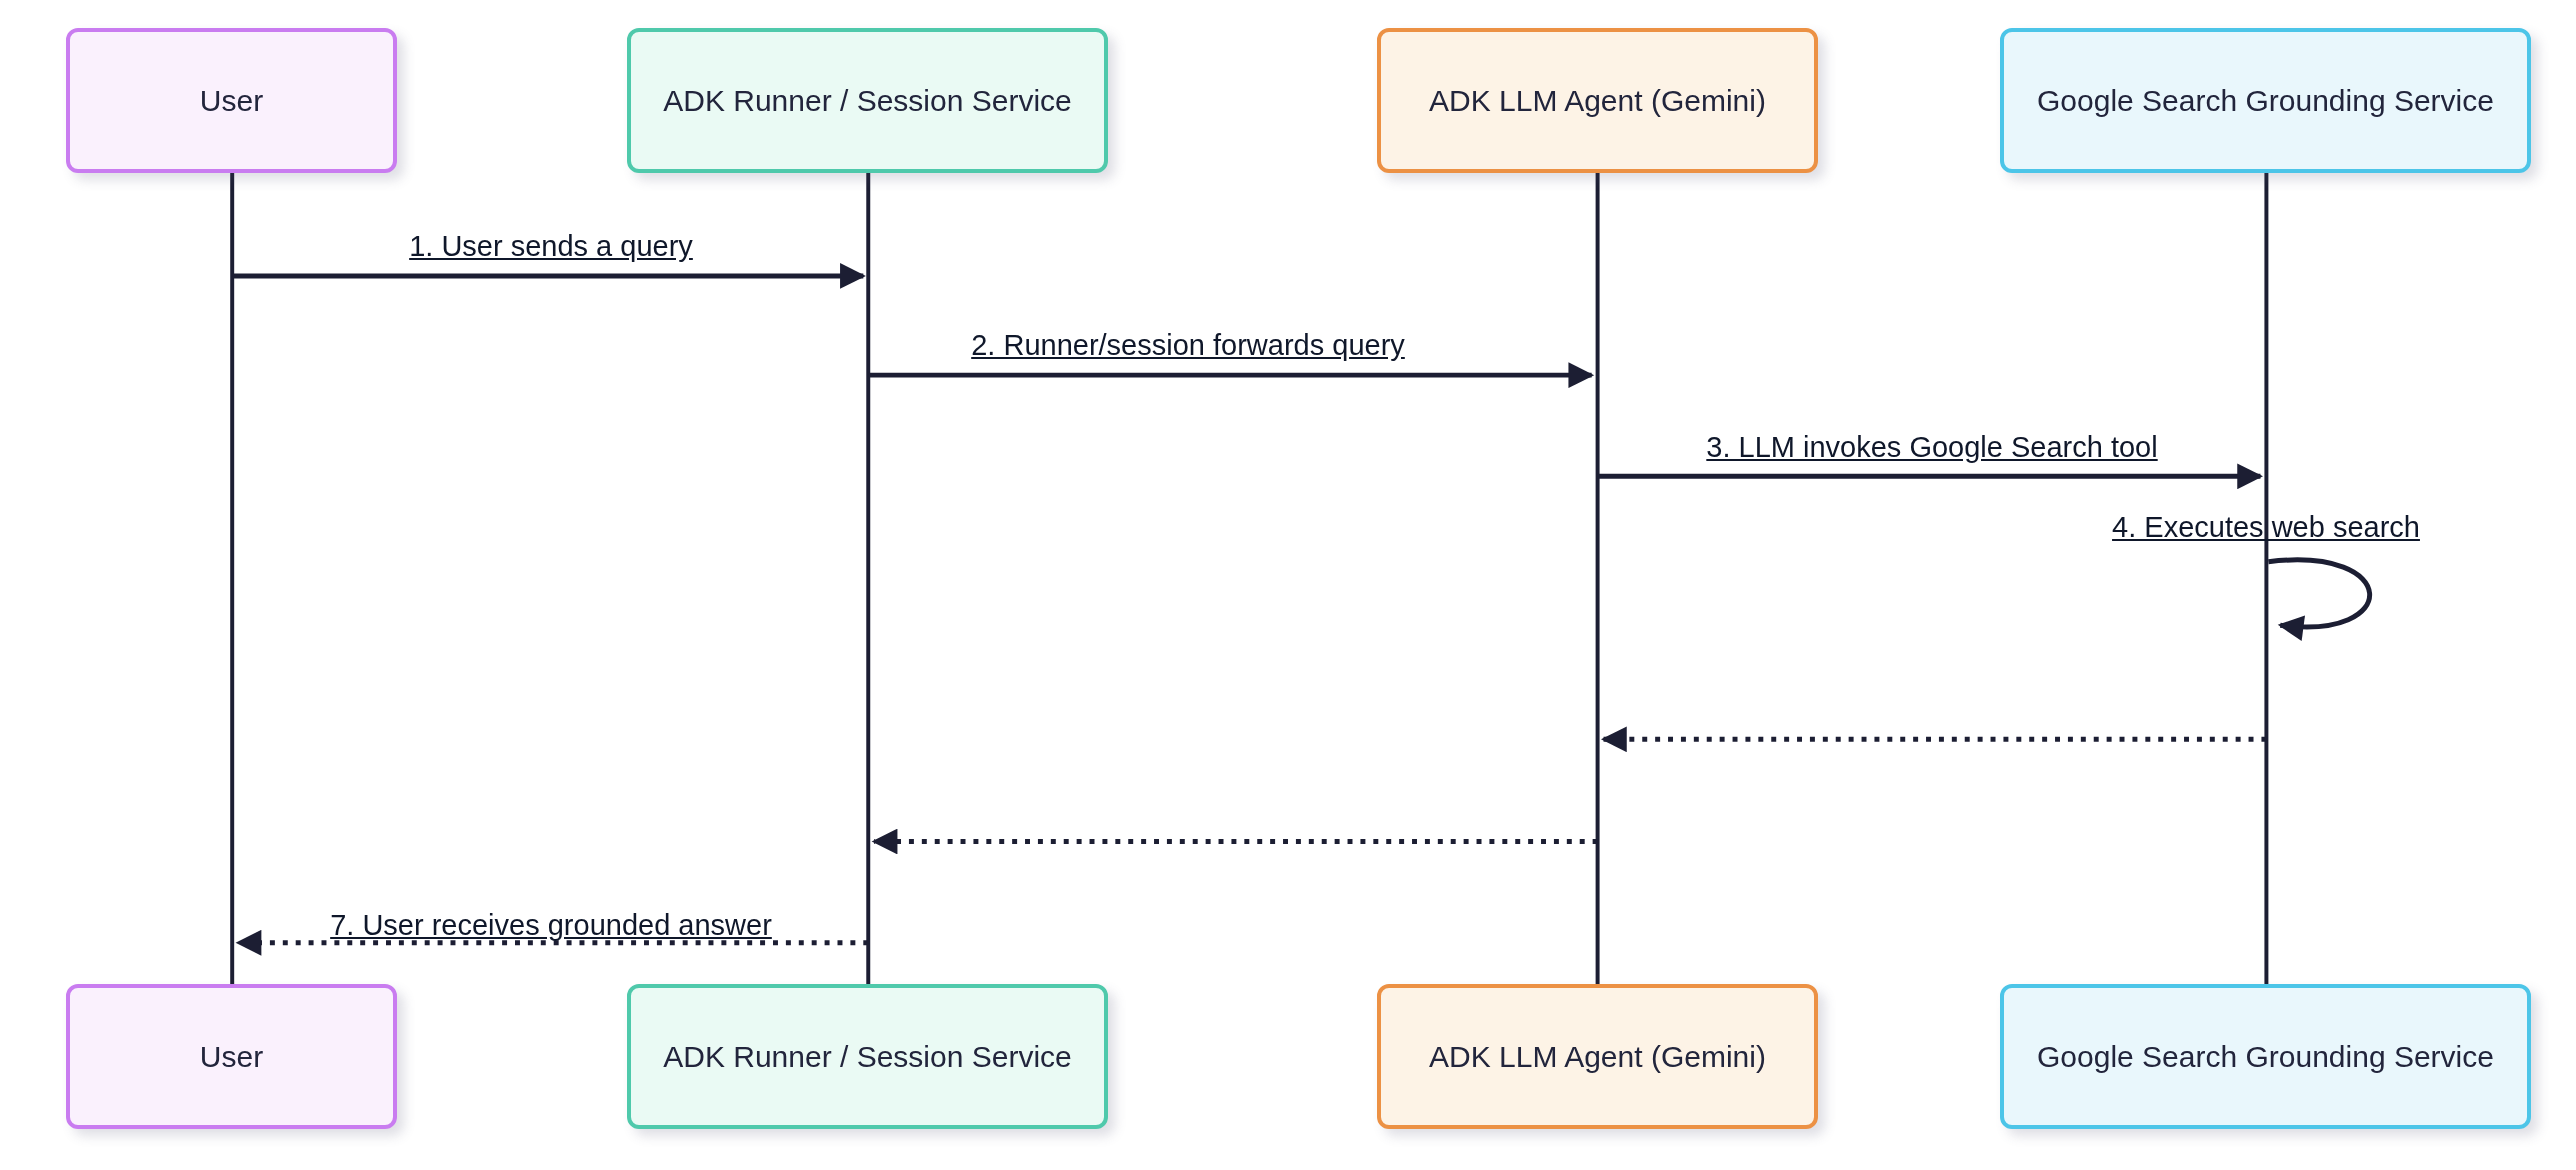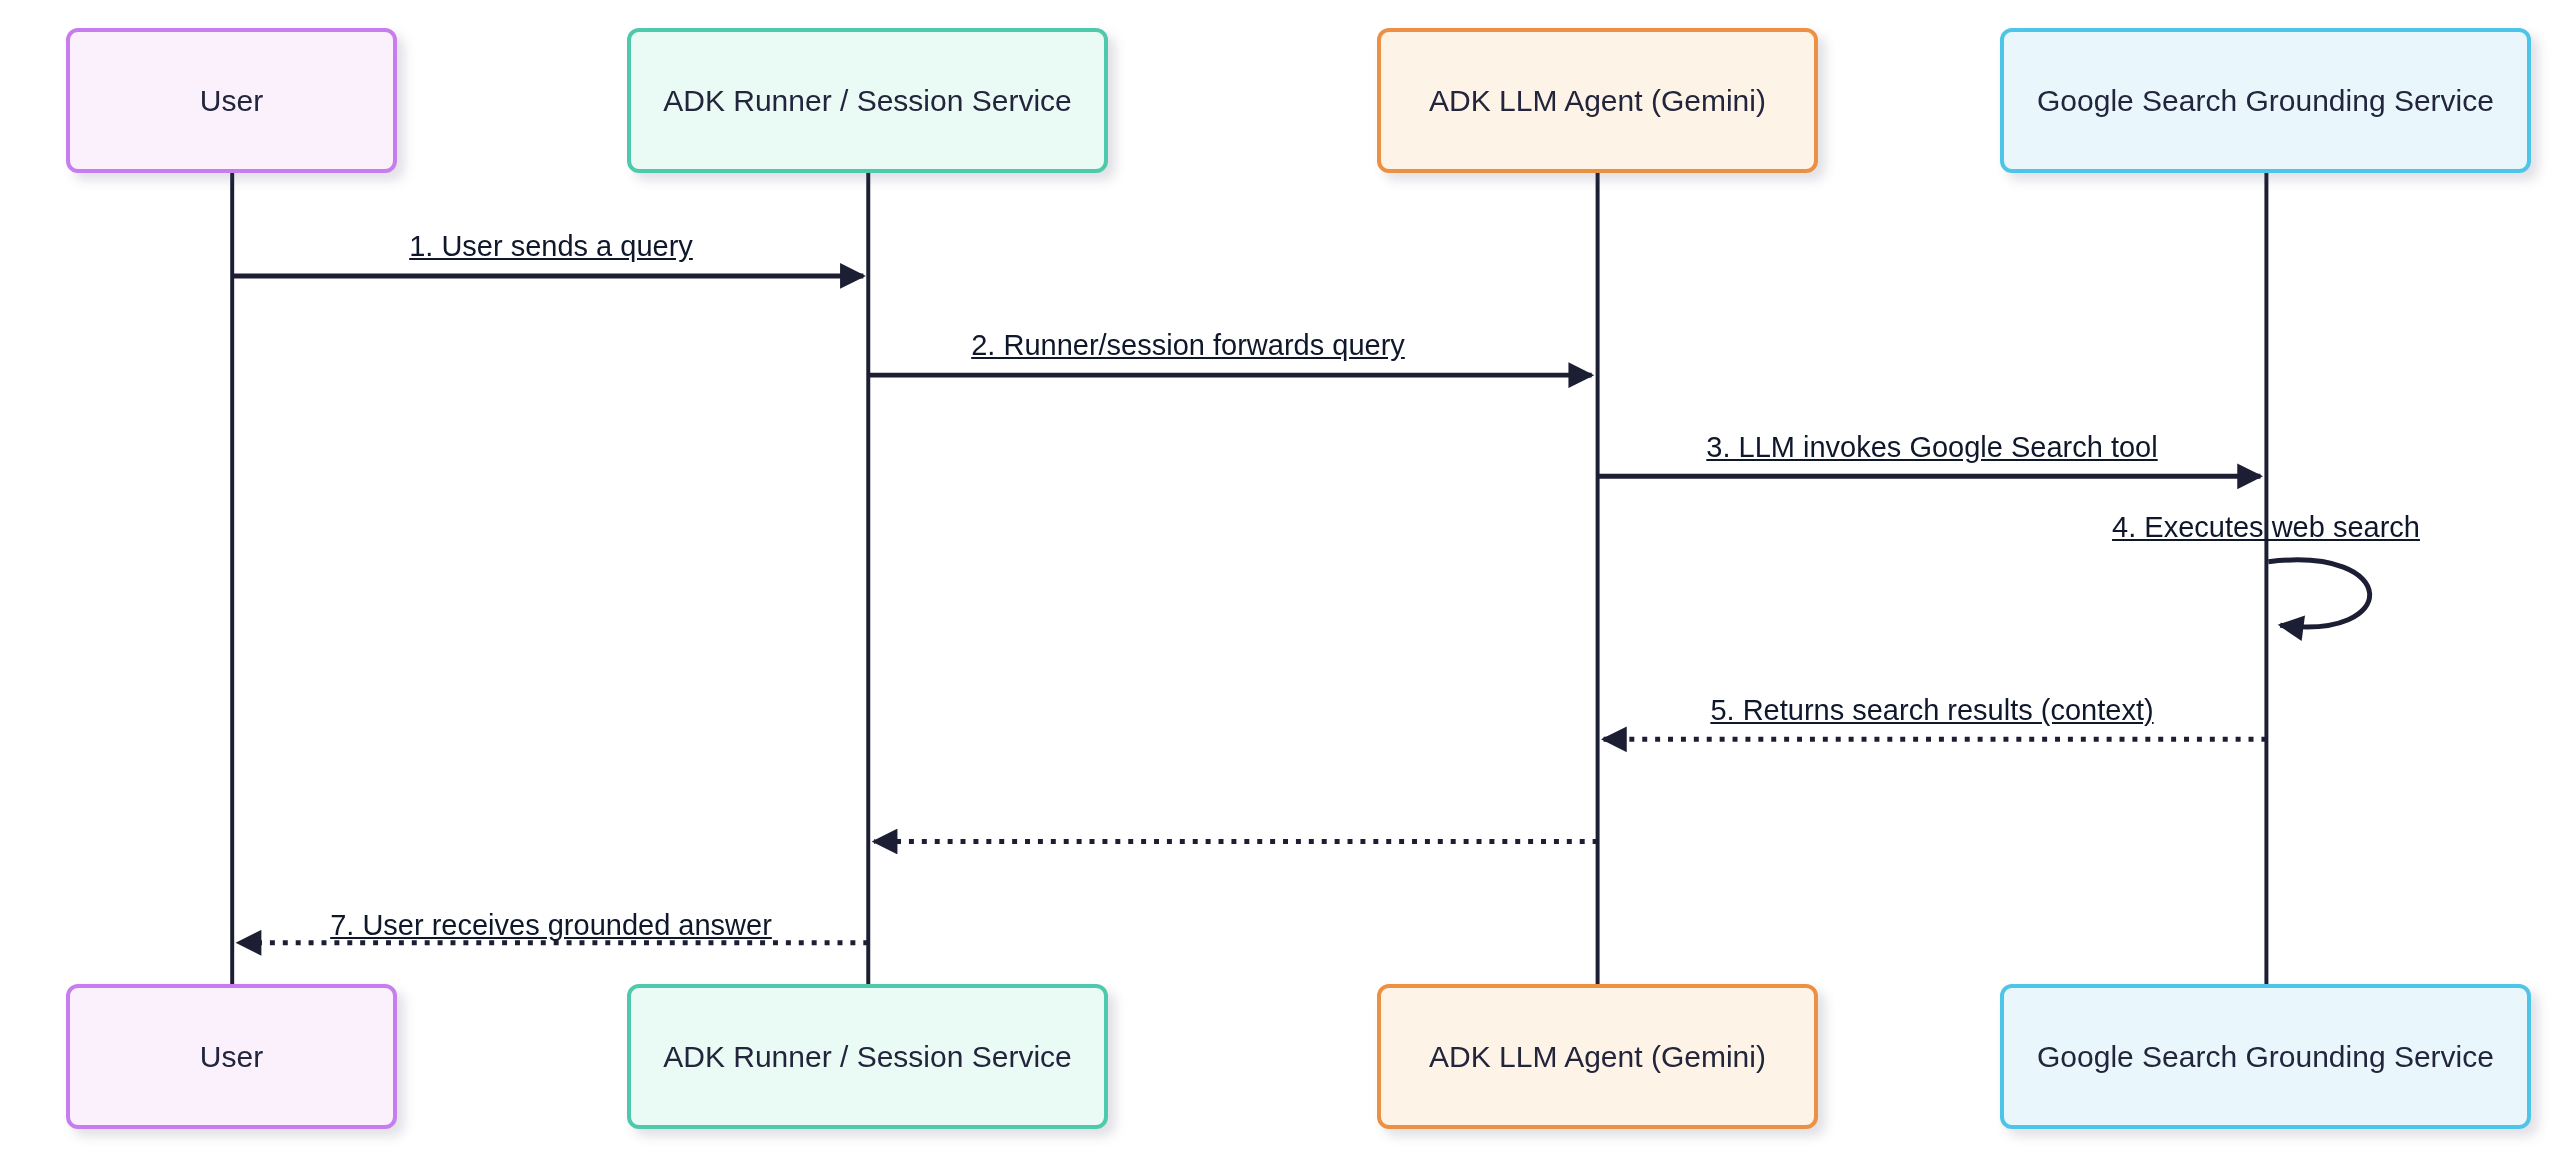--- a/index.html
+++ b/index.html
@@ -71,17 +71,16 @@
     <span>ADK LLM Agent (Gemini)</span>
   </div>
   <div class="actor-box" style="left: 2000px; top: 984px; width: 531px; background: rgb(233, 247, 252); border-color: rgb(76, 197, 232);">
     <span>Google Search Grounding Service</span>
   </div>
 
   <div class="msg-label" style="left:551px;  top:230px;">1. User sends a query</div>
   <div class="msg-label" style="left:1188px; top:329px;">2. Runner/session forwards query</div>
   <div class="msg-label" style="left:1932px; top:431px;">3. LLM invokes Google Search tool</div>
   <div class="msg-label" style="left:2266px; top:511px;">4. Executes web search</div>
-  <div class="msg-label" style="left:1932px; top:694px;">5. Returns search results (context)</div>
   <div class="msg-label" style="left:551px;  top:897px;margin-top:12px;">7. User receives grounded answer</div>
 
 </div>
 
 
 </body></html>

